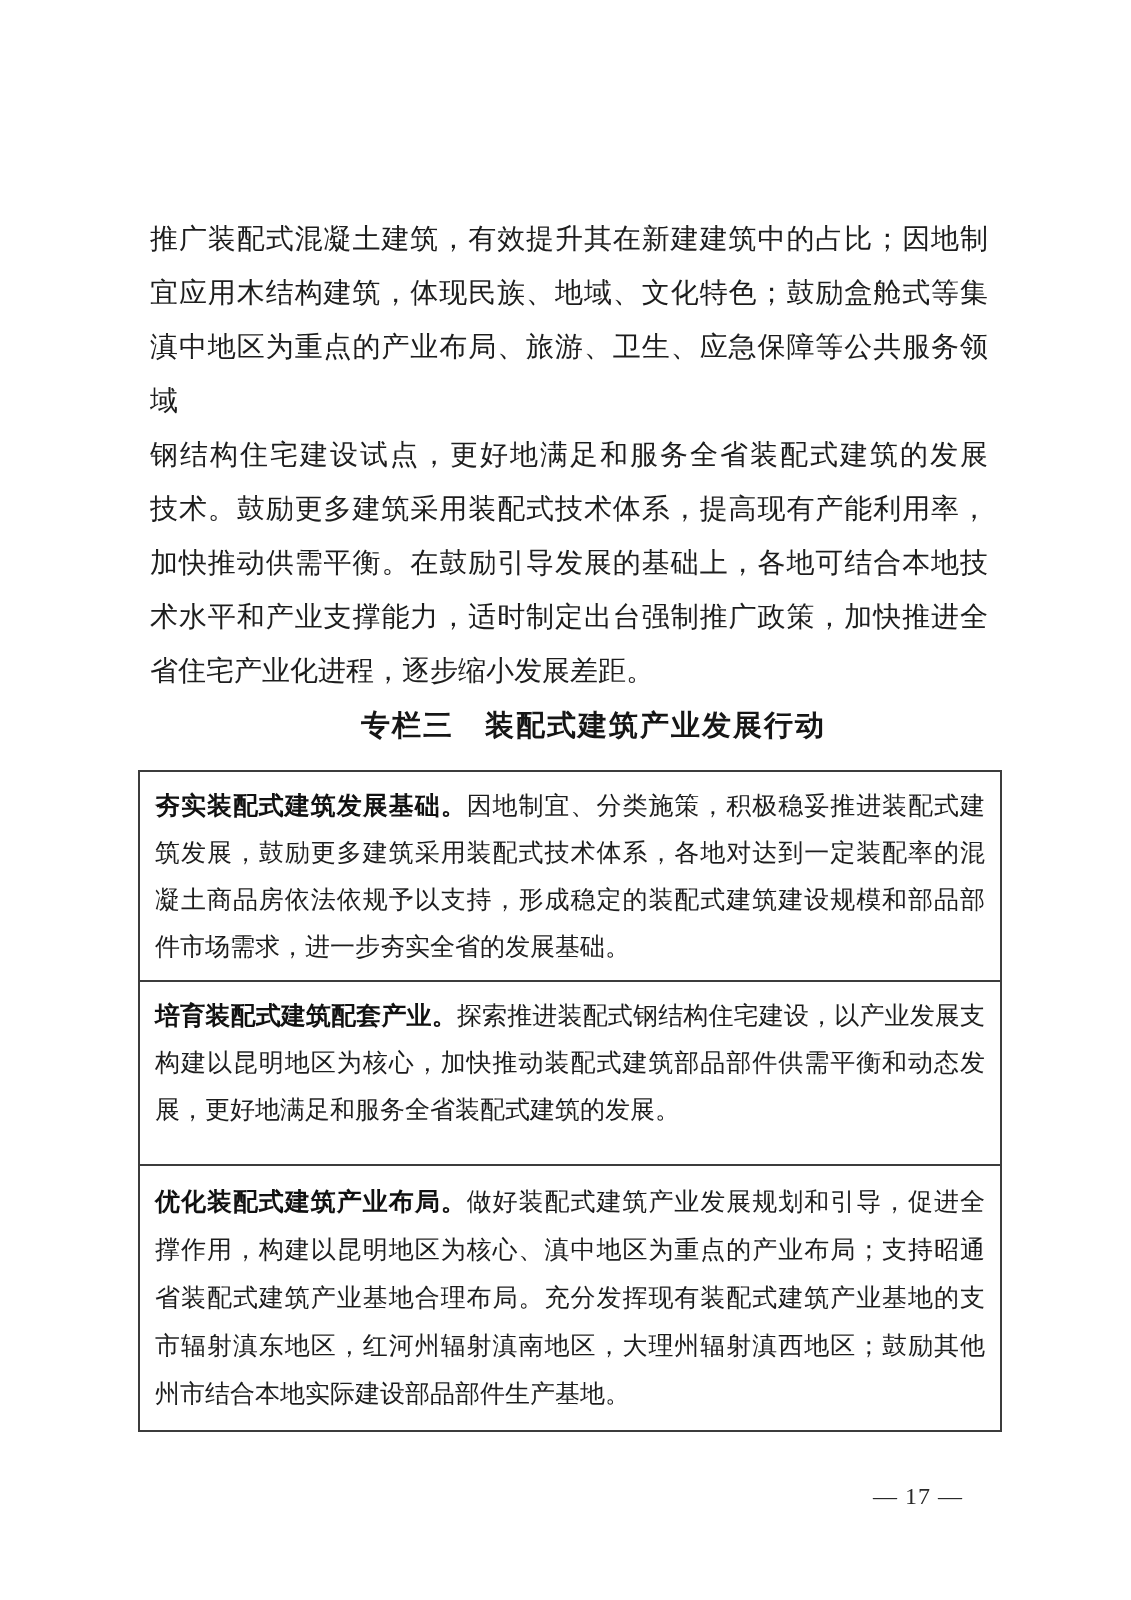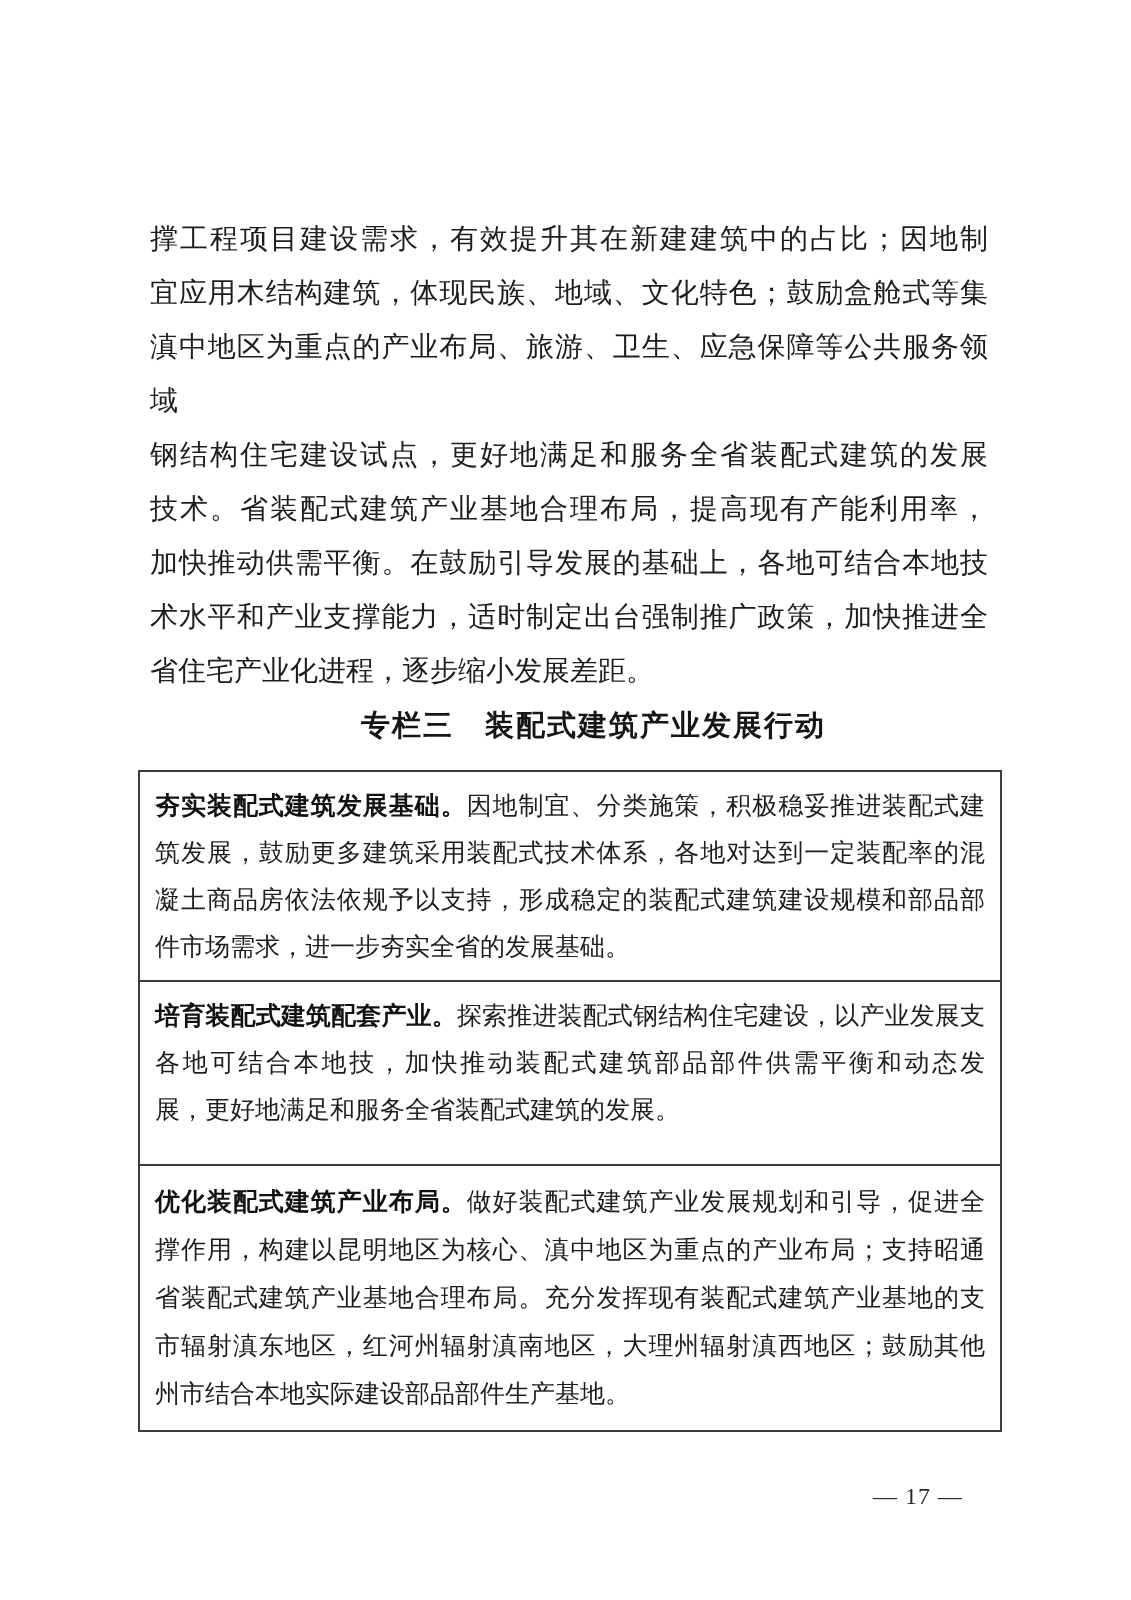--- a/index.html
+++ b/index.html
@@ -73,44 +73,44 @@
     color: #2a2a2a;
     font-family: "Liberation Serif", "DejaVu Serif", serif;
   }
 </style>
 </head>
 <body>
 
 <div class="page">
 
   <div class="para">
-    <div class="jline">撑工程项目建设需求，有效提升其在新建建筑中的占比；因地制</div>
+    <div class="jline">推广装配式混凝土建筑，有效提升其在新建建筑中的占比；因地制</div>
     <div class="jline">宜应用木结构建筑，体现民族、地域、文化特色；鼓励盒舱式等集</div>
     <div class="jline">滇中地区为重点的产业布局、旅游、卫生、应急保障等公共服务领域</div>
     <div class="jline">钢结构住宅建设试点，更好地满足和服务全省装配式建筑的发展</div>
-    <div class="jline">技术。省装配式建筑产业基地合理布局，提高现有产能利用率，</div>
+    <div class="jline">技术。鼓励更多建筑采用装配式技术体系，提高现有产能利用率，</div>
     <div class="jline">加快推动供需平衡。在鼓励引导发展的基础上，各地可结合本地技</div>
     <div class="jline">术水平和产业支撑能力，适时制定出台强制推广政策，加快推进全</div>
     <div class="jline last">省住宅产业化进程，逐步缩小发展差距。</div>
   </div>
 
   <div class="heading">专栏三　装配式建筑产业发展行动</div>
 
   <div class="feature-box">
 
     <div class="box-row">
       <div class="jline"><span class="lead">夯实装配式建筑发展基础。</span><span>因地制宜、分类施策，积极稳妥推进装配式建</span></div>
       <div class="jline">筑发展，鼓励更多建筑采用装配式技术体系，各地对达到一定装配率的混</div>
       <div class="jline">凝土商品房依法依规予以支持，形成稳定的装配式建筑建设规模和部品部</div>
       <div class="jline last">件市场需求，进一步夯实全省的发展基础。</div>
     </div>
 
     <div class="box-row">
       <div class="jline"><span class="lead">培育装配式建筑配套产业。</span><span>探索推进装配式钢结构住宅建设，以产业发展支</span></div>
-      <div class="jline">各地可结合本地技，加快推动装配式建筑部品部件供需平衡和动态发</div>
+      <div class="jline">构建以昆明地区为核心，加快推动装配式建筑部品部件供需平衡和动态发</div>
       <div class="jline last">展，更好地满足和服务全省装配式建筑的发展。</div>
     </div>
 
     <div class="box-row tall">
       <div class="jline"><span class="lead">优化装配式建筑产业布局。</span><span>做好装配式建筑产业发展规划和引导，促进全</span></div>
       <div class="jline">撑作用，构建以昆明地区为核心、滇中地区为重点的产业布局；支持昭通</div>
       <div class="jline">省装配式建筑产业基地合理布局。充分发挥现有装配式建筑产业基地的支</div>
       <div class="jline">市辐射滇东地区，红河州辐射滇南地区，大理州辐射滇西地区；鼓励其他</div>
       <div class="jline last">州市结合本地实际建设部品部件生产基地。</div>
     </div>

